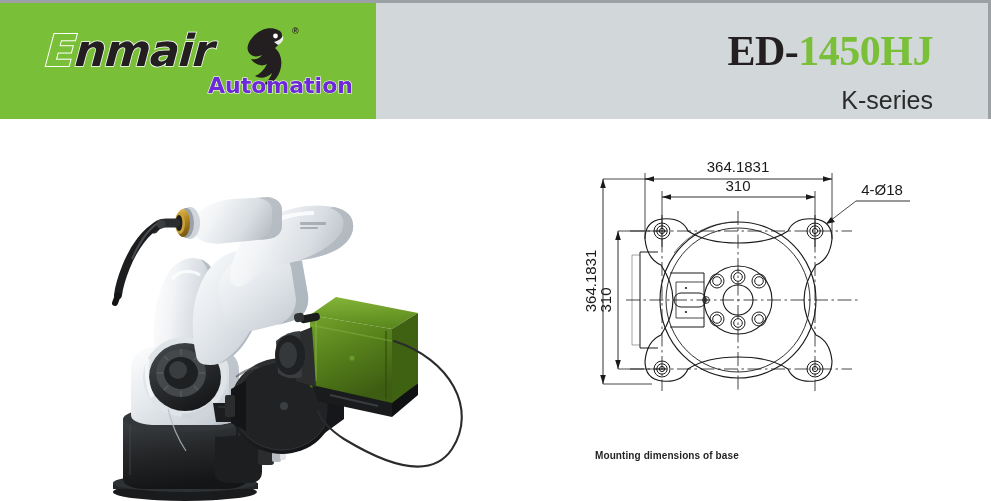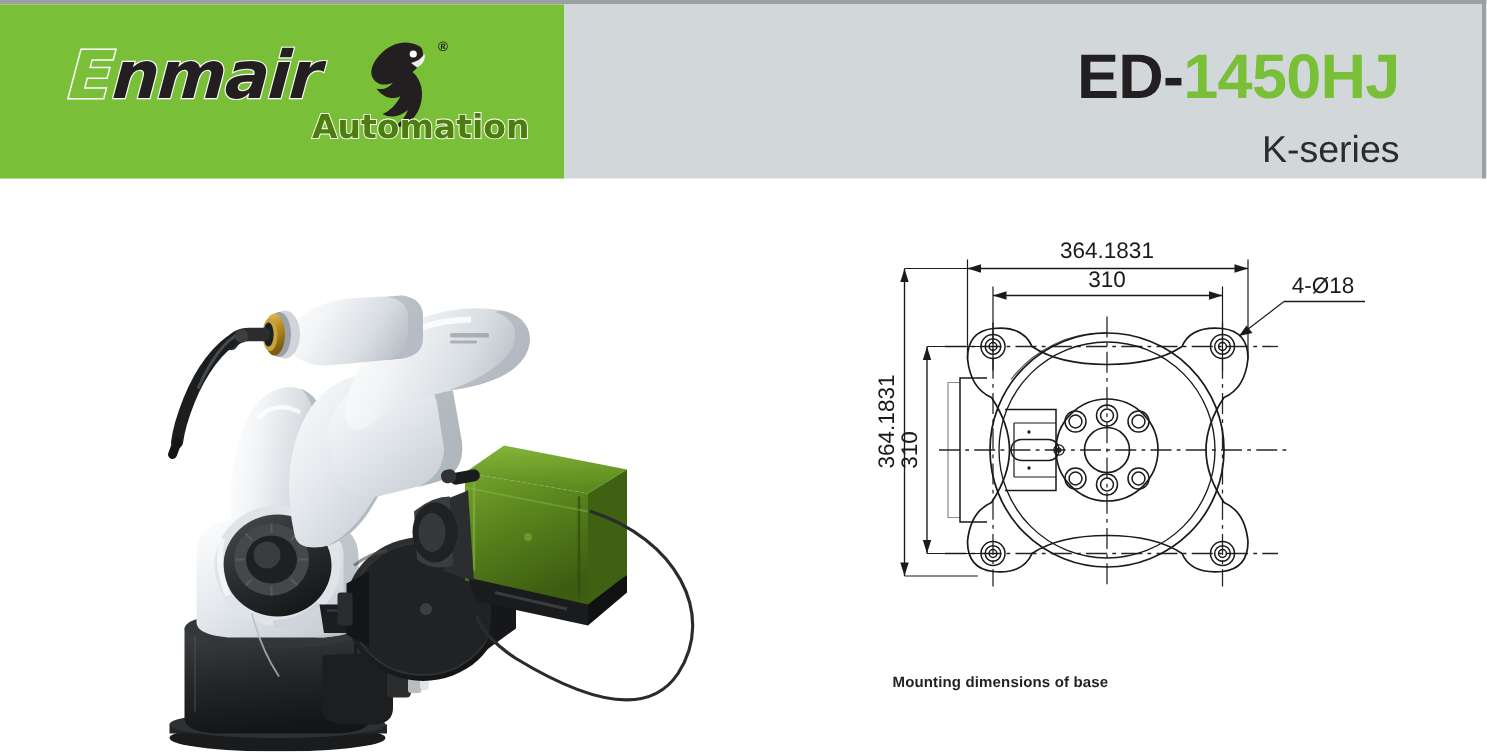--- a/index.html
+++ b/index.html
@@ -53,31 +53,31 @@
   #logo-dolphin{
     position:absolute;left:188px;top:-4px;width:56px;height:62px;
   }
   #logo-reg{
     position:absolute;left:246px;top:-2px;
     font-size:9px;color:#231f20;font-weight:bold;
   }
   #logo-automation{
     position:absolute;left:162px;top:45px;
     font-family:"DejaVu Sans","Liberation Sans",sans-serif;
-    font-size:22px;font-weight:bold;color:#4d7c0f;
+    font-size:22px;font-weight:bold;color:#6d28d9;
     -webkit-text-stroke:1.2px #ffffff;
     paint-order:stroke fill;
     letter-spacing:0px;
   }
 
   
   #model-title{
     position:absolute;right:58px;top:29px;
     font-size:42px;font-weight:bold;letter-spacing:-0.5px;
-    color:#231f20;white-space:nowrap;line-height:44px;
+    color:#231f20;white-space:nowrap;line-height:44px;font-family:Liberation Serif, serif;
   }
   #model-title .code{color:#7ABF38;}
   #series-title{
     position:absolute;right:58px;top:86px;
     font-size:25px;color:#2b2b2b;white-space:nowrap;line-height:28px;
     letter-spacing:0px;
   }
 
   
   #robot-panel{

